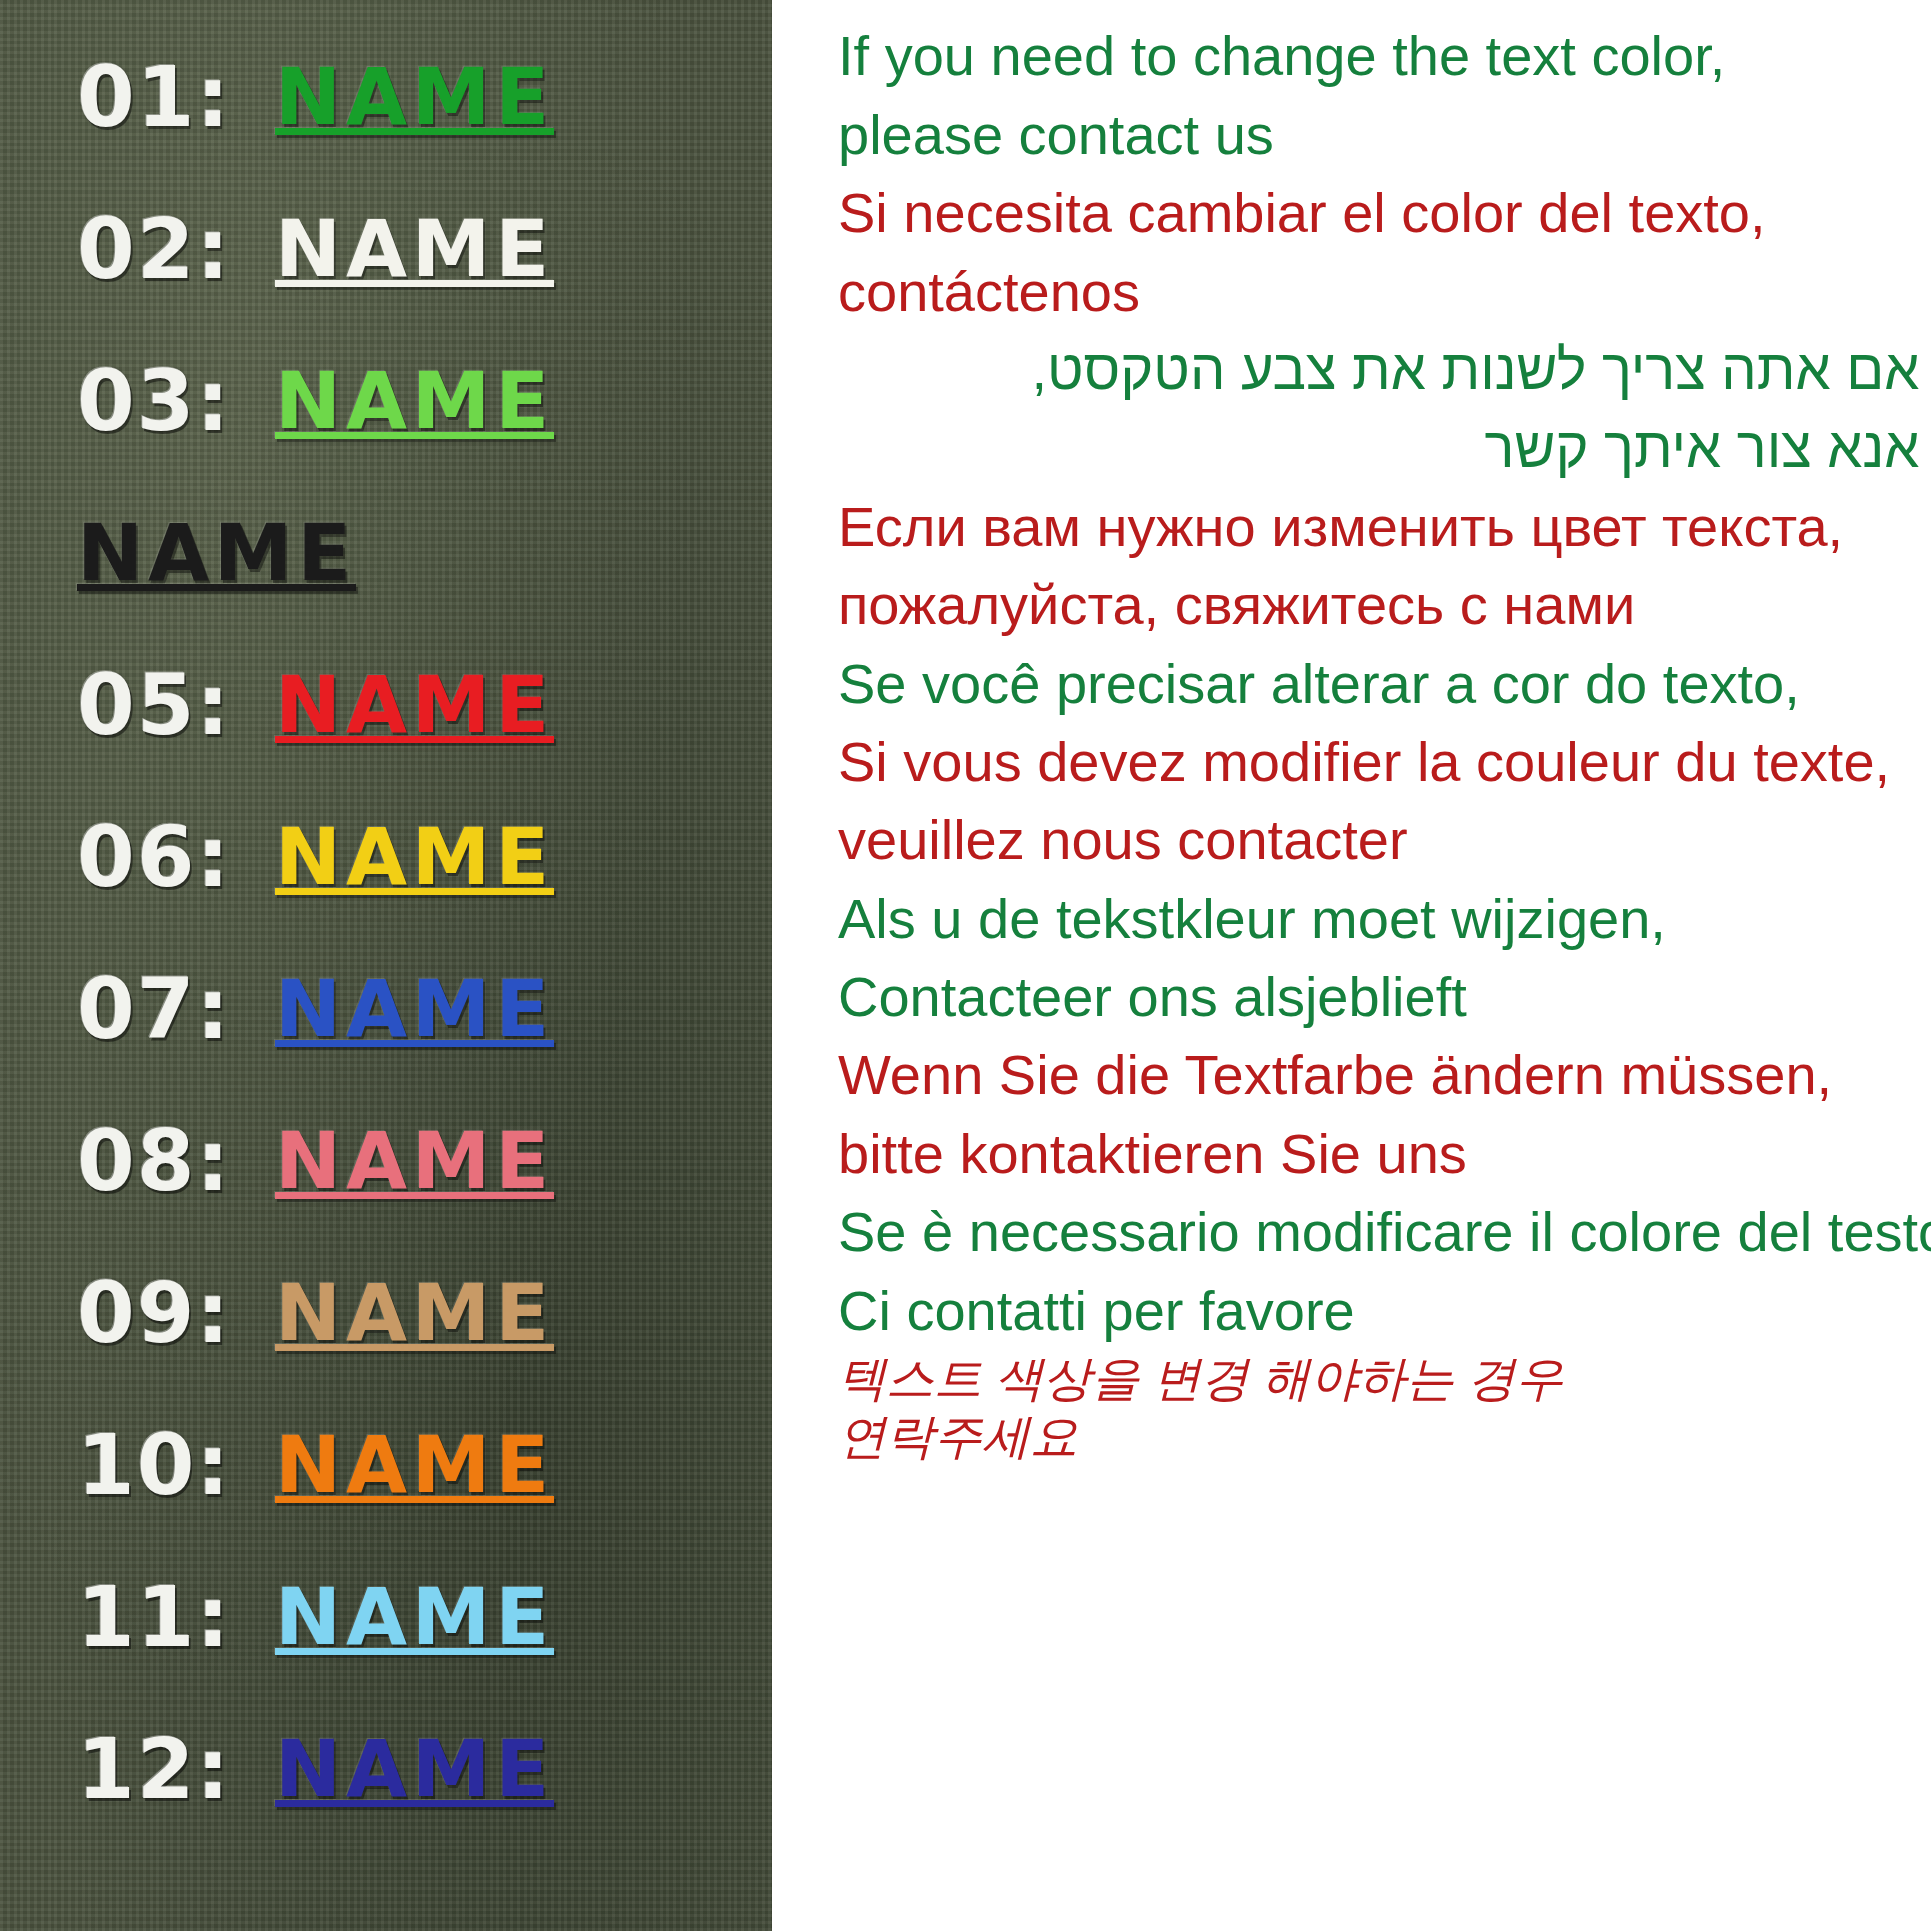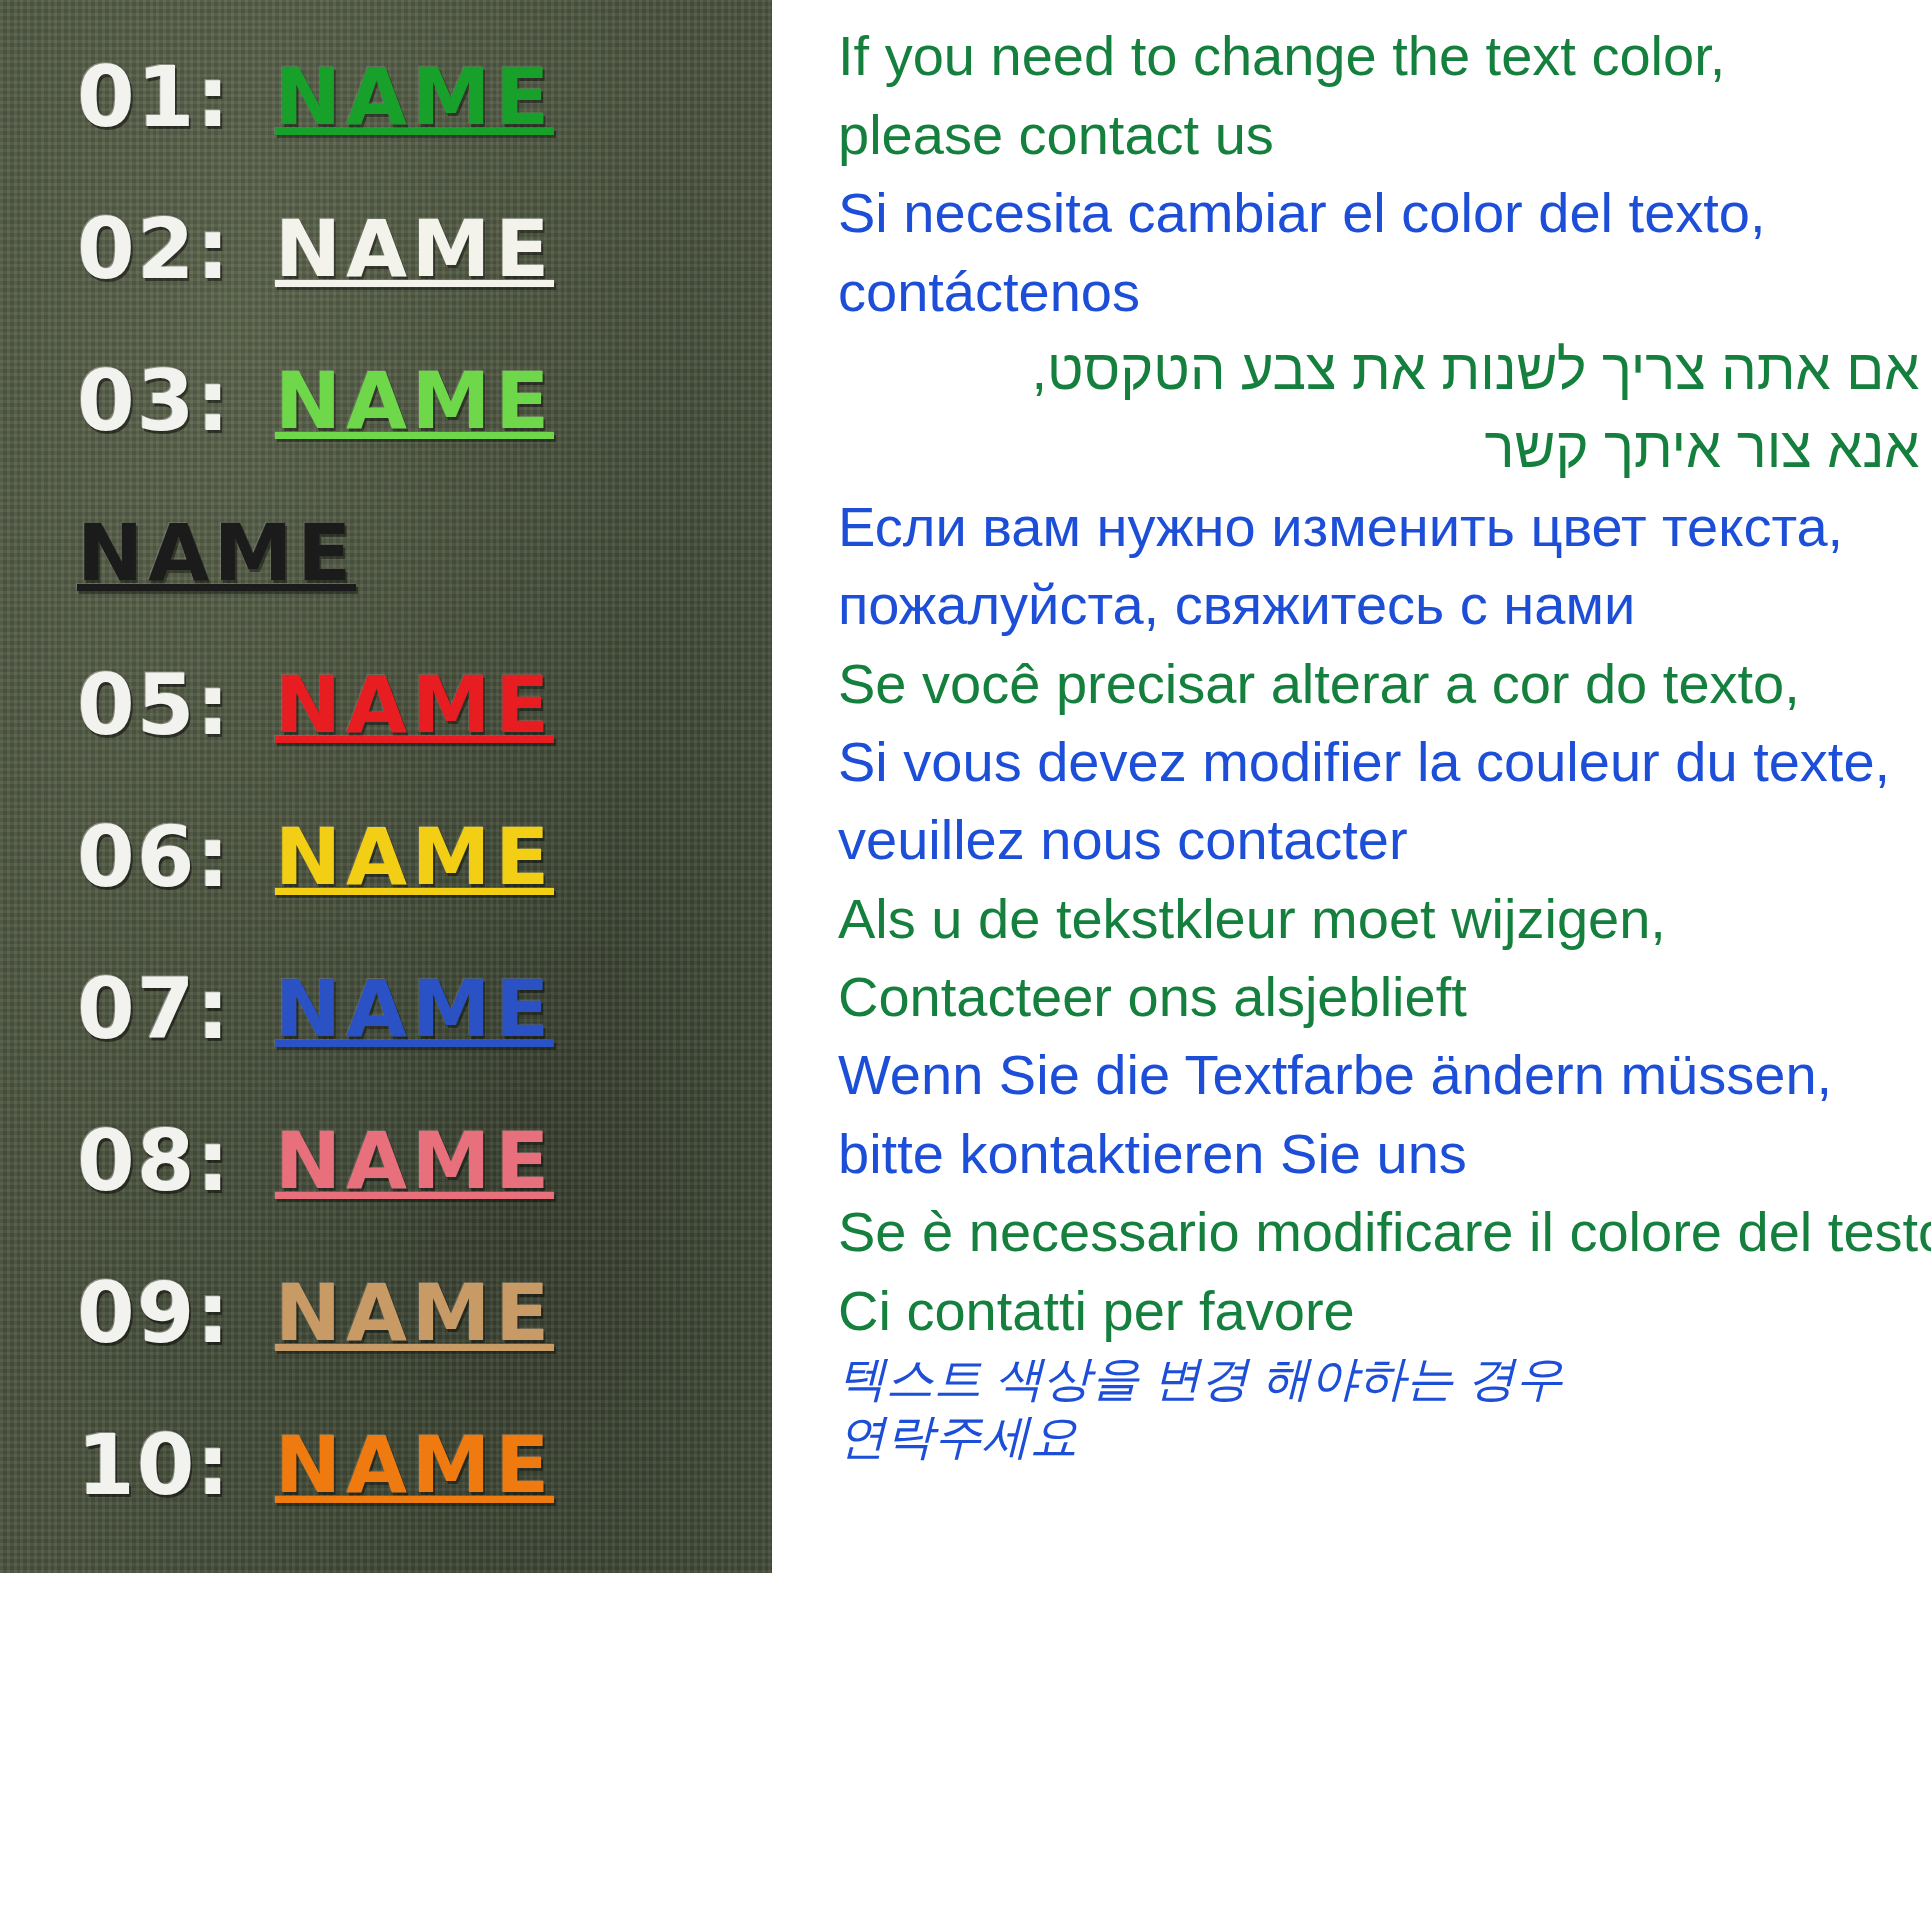--- a/index.html
+++ b/index.html
@@ -18,21 +18,21 @@
     width: 1931px;
     height: 1931px;
     display: flex;
     flex-direction: row;
   }
 
   
   .swatch-panel {
     position: relative;
     width: 772px;
-    height: 1573px;
+    height: 1931px;
     box-sizing: border-box;
     background-color: #4b533f;
     background-image:
       repeating-linear-gradient(90deg,
         rgba(255,255,255,0.045) 0px, rgba(255,255,255,0.045) 2.9px,
         rgba(0,0,0,0.05) 2.9px, rgba(0,0,0,0.05) 6.8px),
       repeating-linear-gradient(0deg,
         rgba(255,255,255,0.035) 0px, rgba(255,255,255,0.035) 2.9px,
         rgba(0,0,0,0.06) 2.9px, rgba(0,0,0,0.06) 6.8px),
       radial-gradient(ellipse at 30% 20%, rgba(120,130,100,0.35), rgba(0,0,0,0) 60%),
@@ -86,21 +86,21 @@
     padding: 17.4px 11.6px 0 66px;
   }
   .note-line {
     font-family: "Liberation Sans", sans-serif;
     font-size: 56px;
     line-height: 1.40;
     color: #15803d;
     white-space: nowrap;
   }
   .note-line.accent {
-    color: #1d4ed8;
+    color: #b91c1c;
   }
   .note-line.ko {
     font-size: 48px;
     line-height: 1.20;
     font-style: italic;
   }
   .note-line.rtl {
     direction: rtl;
     text-align: right;
     margin-left: 42px;

